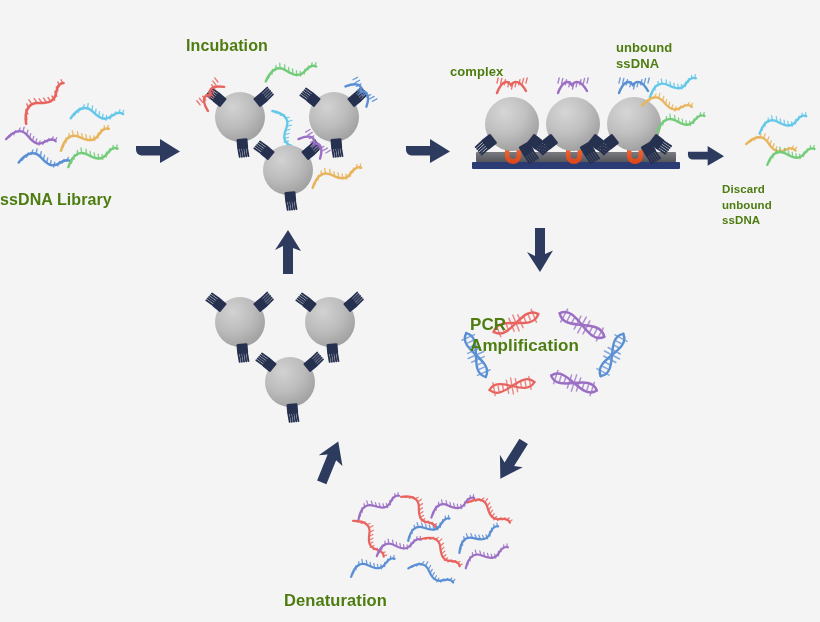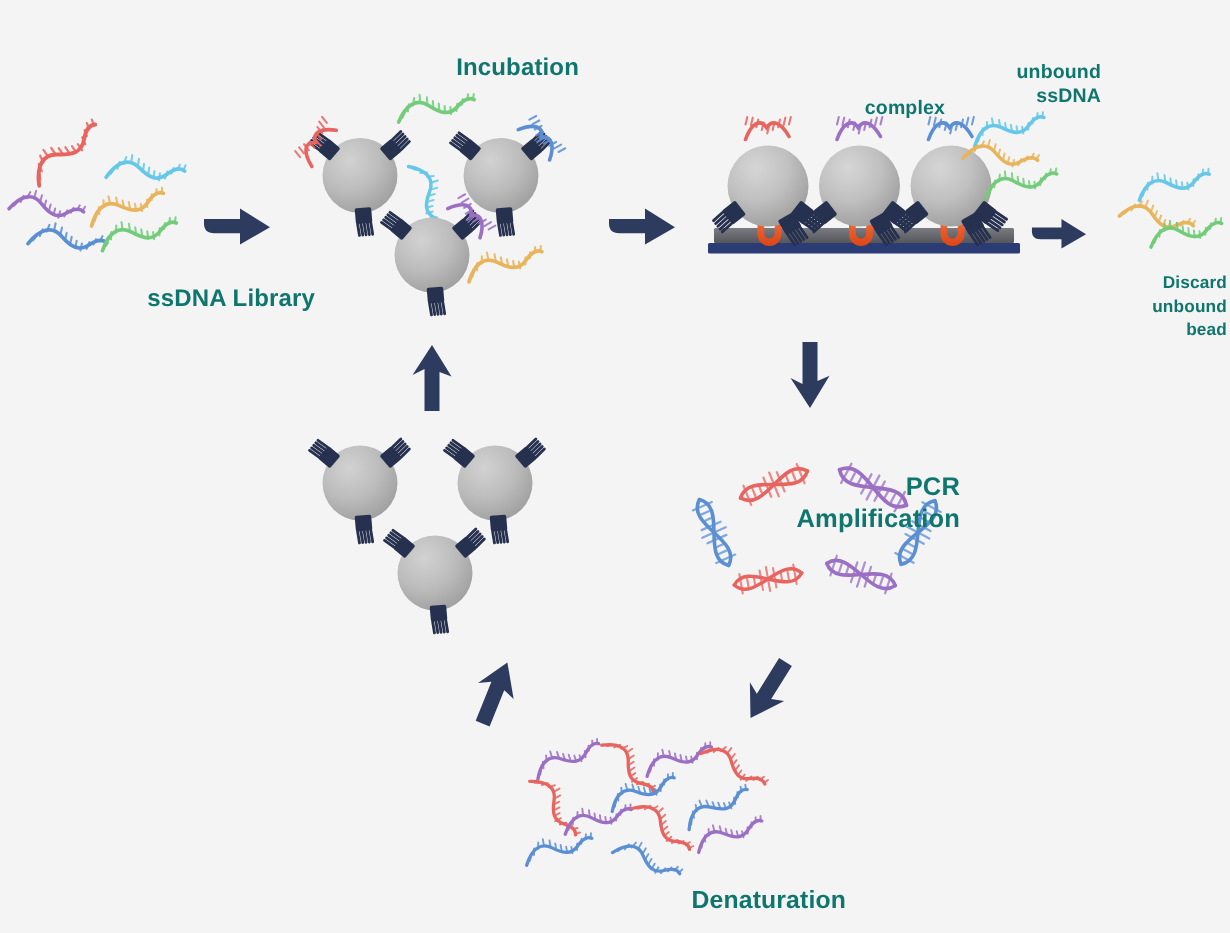--- a/index.html
+++ b/index.html
@@ -8,36 +8,36 @@
     width:820px;height:622px;
     background:#f4f4f5;
     font-family:"Liberation Sans", sans-serif;
     overflow:hidden;
     position:relative;
   }
   #stage{position:absolute;inset:0;width:820px;height:622px;}
   svg.layer{position:absolute;left:0;top:0;width:820px;height:622px;}
   .lbl{
     position:absolute;
-    color:#0f766e;
+    color:#4d7c0f;
     font-family:"Liberation Sans", sans-serif;
     font-weight:bold;
-    text-align:right;
+    text-align:left;
     line-height:1.2;
     white-space:pre-line;
     letter-spacing:0.1px;
   }
   .lbl.t-incubation{left:186px;top:36px;width:200px;font-size:16px;font-weight:bold;}
   .lbl.t-library{left:0px;top:190px;width:210px;font-size:16px;font-weight:bold;}
   .lbl.t-complex{left:450px;top:64px;width:180px;font-size:13px;font-weight:bold;}
   .lbl.t-unbound{left:616px;top:40px;width:118px;font-size:13px;font-weight:bold;line-height:1.25;}
   .lbl.t-magsep{left:452px;top:170px;width:250px;font-size:16.5px;font-weight:bold;letter-spacing:0.2px;}
   .lbl.t-discard{left:722px;top:182px;width:96px;font-size:11.5px;font-weight:bold;line-height:1.35;}
   .lbl.t-pcr{left:470px;top:314px;width:170px;font-size:17px;font-weight:bold;line-height:1.25;}
-  .lbl.t-denat{left:304px;top:591px;width:260px;font-size:16.5px;font-weight:bold;}
+  .lbl.t-denat{left:284px;top:591px;width:260px;font-size:16.5px;font-weight:bold;}
   .lbl.t-bead{left:96px;top:308px;width:148px;font-size:16px;font-weight:bold;line-height:1.32;}
 </style>
 </head>
 <body>
 
 <div id="stage">
 
   <svg class="layer" id="art" viewBox="0 0 820 622">
     <defs>
       <radialGradient id="beadGrad" cx="36%" cy="30%" r="78%">
@@ -1070,18 +1070,18 @@
       </g>
   </svg>
 
   <div class="lbl t-incubation">Incubation</div>
   <div class="lbl t-library">ssDNA Library</div>
   <div class="lbl t-complex">complex</div>
   <div class="lbl t-unbound">unbound
 ssDNA</div>
   <div class="lbl t-discard">Discard
 unbound
-bead</div>
+ssDNA</div>
   <div class="lbl t-pcr">PCR
 Amplification</div>
   <div class="lbl t-denat">Denaturation</div>
 
 </div>
 
 </body></html>

